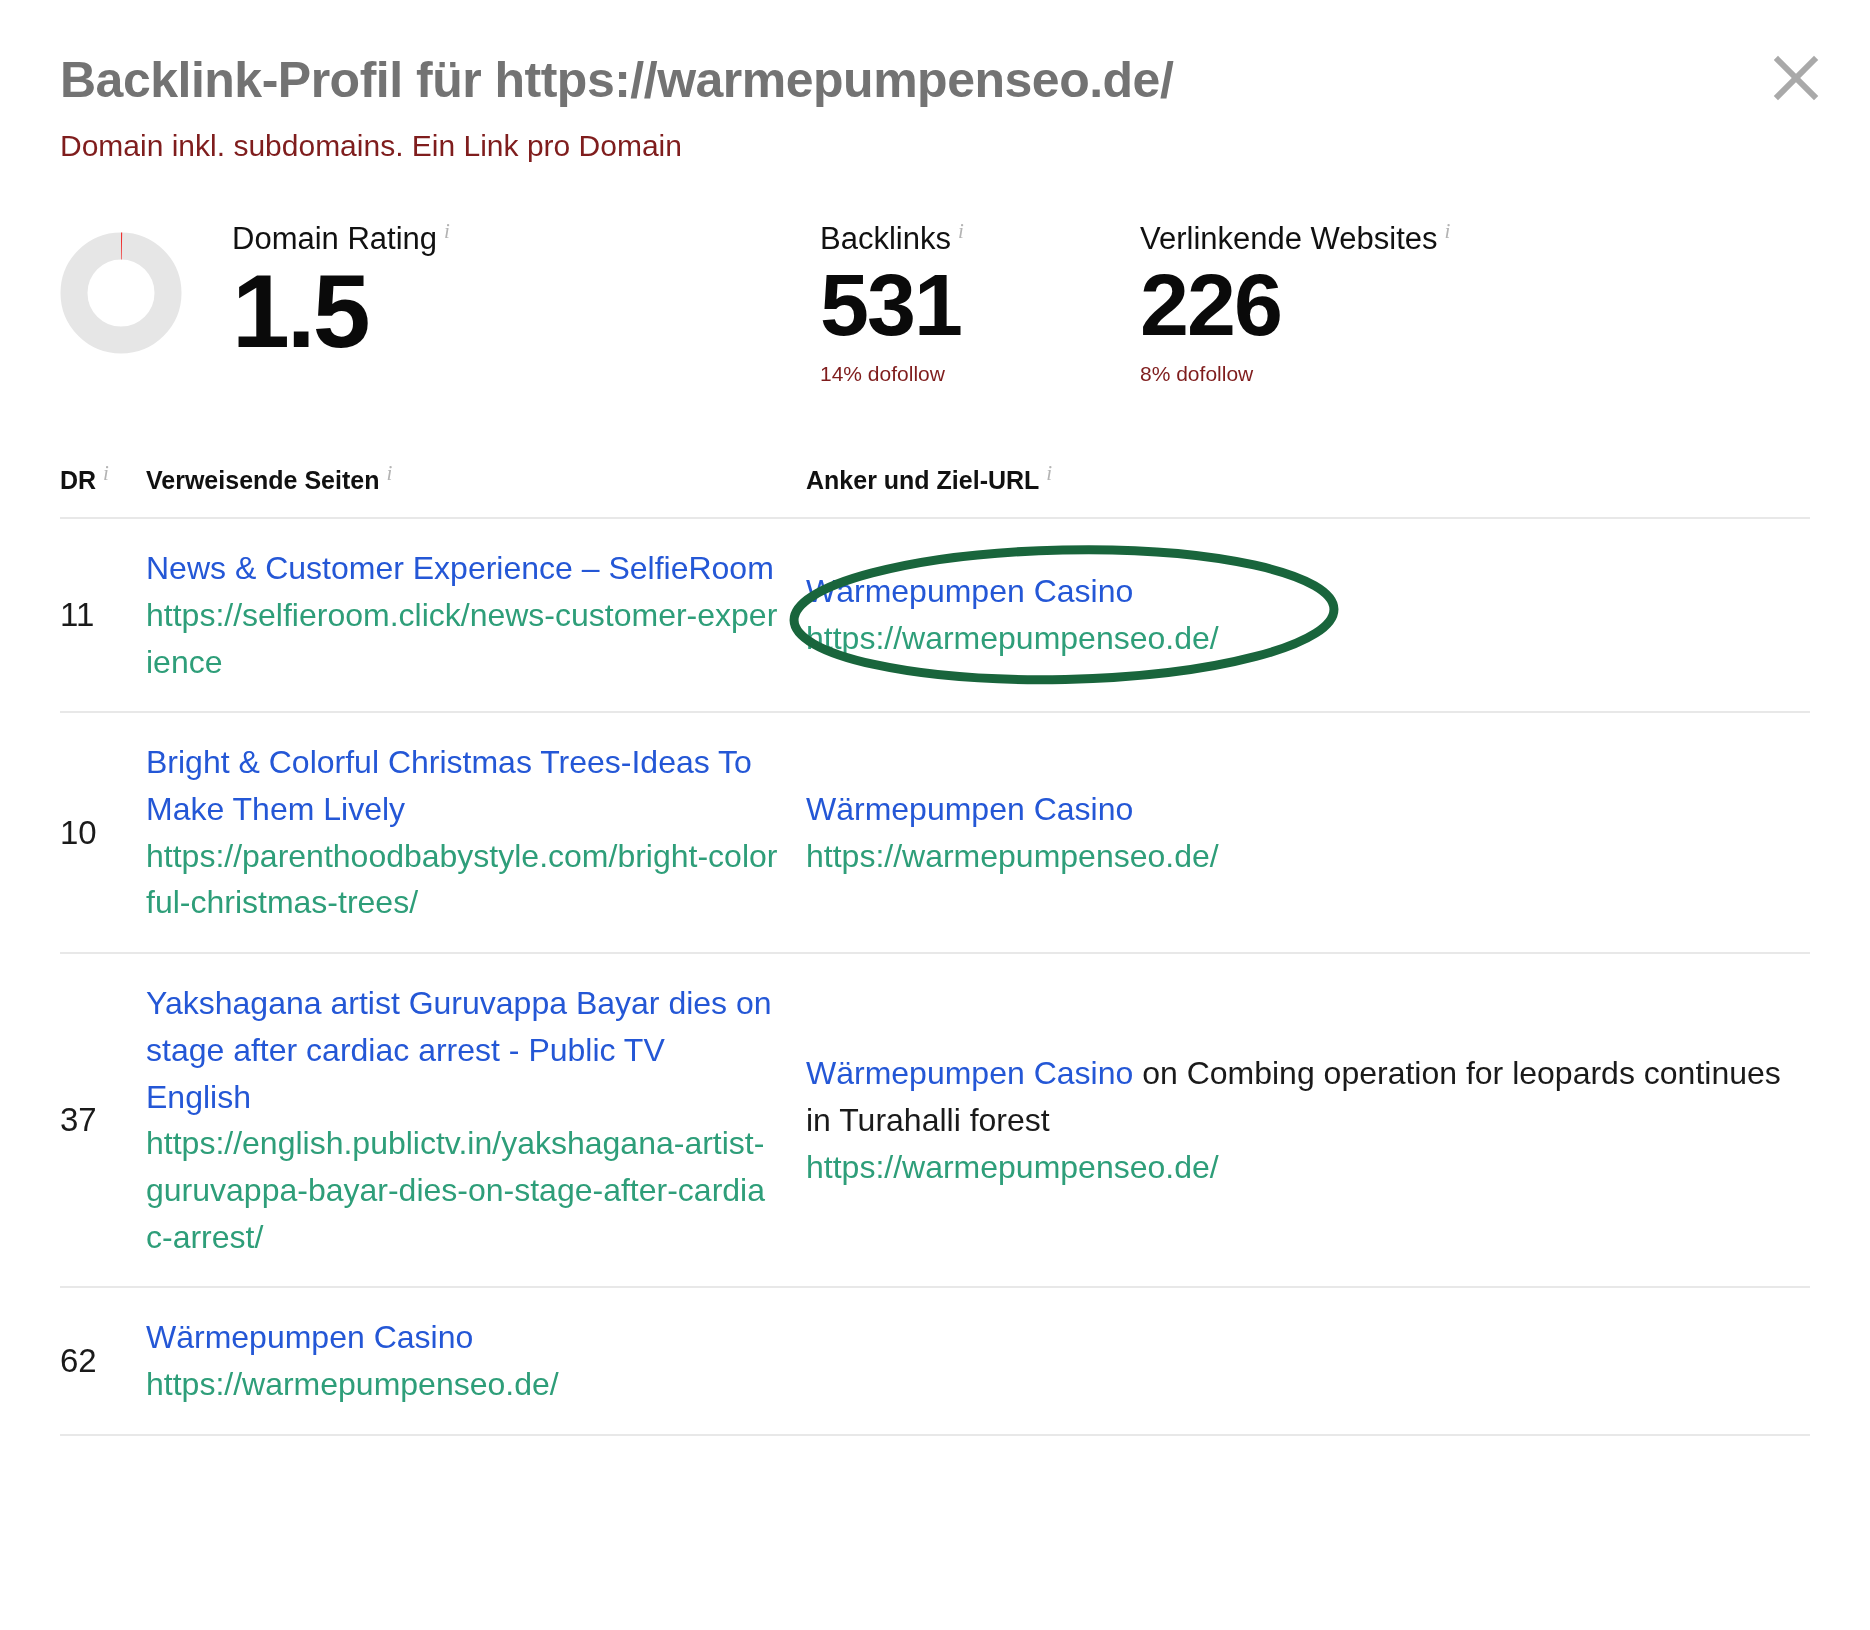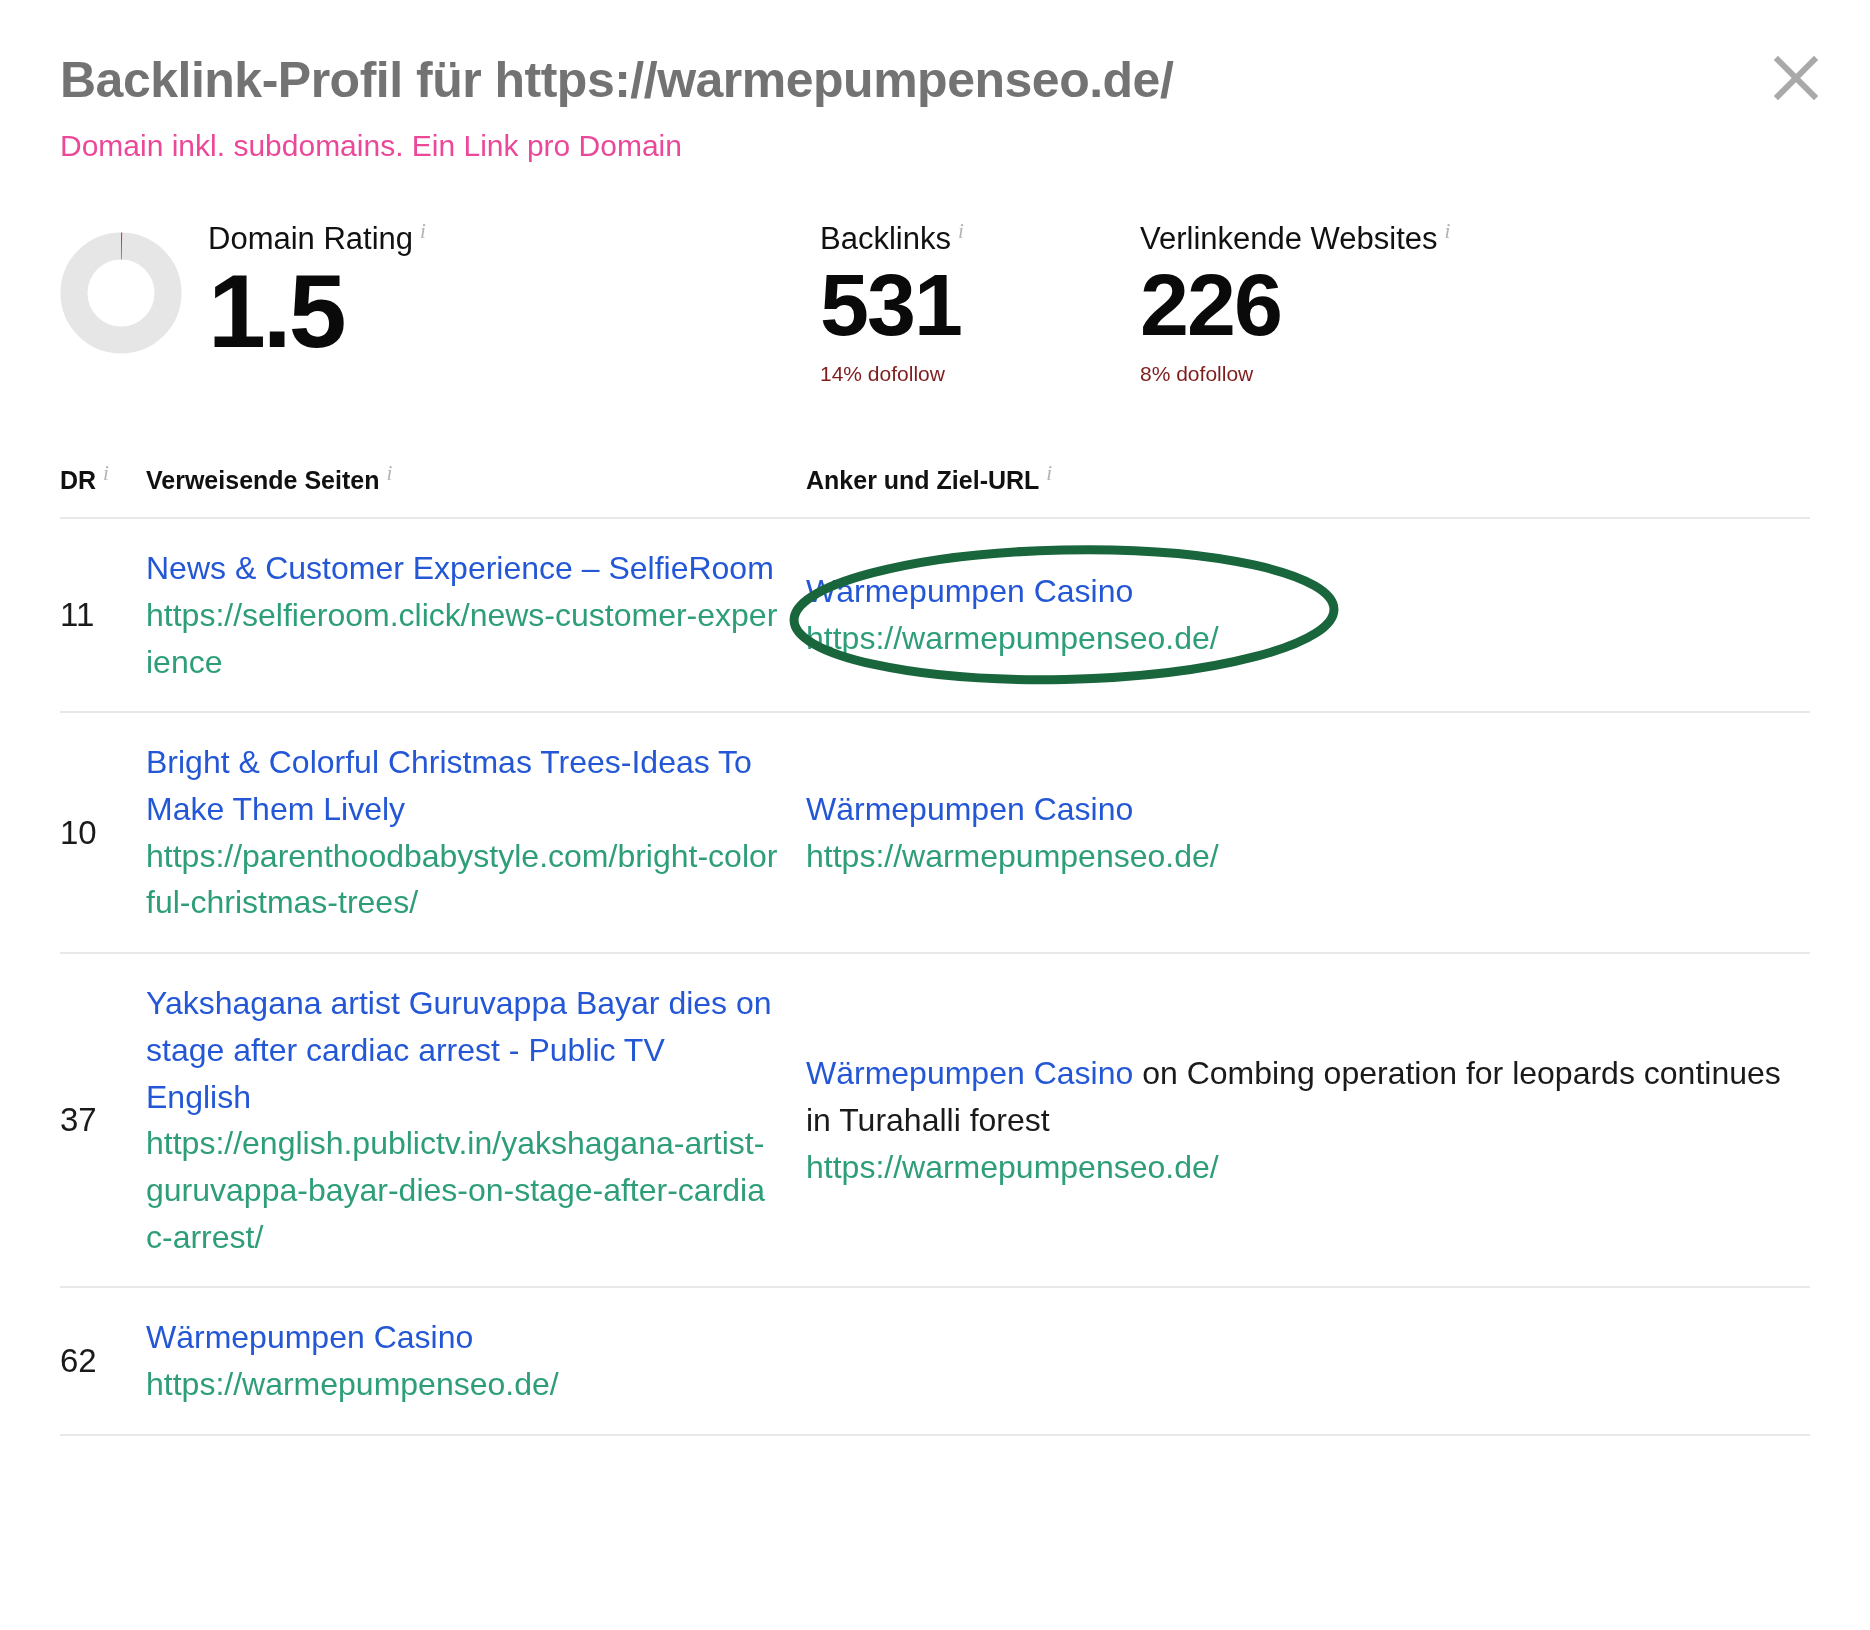--- a/index.html
+++ b/index.html
@@ -27,21 +27,21 @@
     font-size: 50px;
     font-weight: 700;
     color: #737373;
     letter-spacing: -0.5px;
     line-height: 1.15;
     margin: 0;
   }
   .modal-subtitle {
     margin-top: 18px;
     font-size: 30px;
-    color: #ec4899;
+    color: #7f1d1d;
     font-weight: 400;
     line-height: 1.2;
   }
   .close-btn {
     position: absolute;
     top: 46px;
     right: 42px;
     width: 64px;
     height: 64px;
     cursor: pointer;
@@ -62,21 +62,21 @@
     align-items: flex-start;
     width: 760px;
   }
   .donut {
     width: 122px;
     height: 122px;
     flex: 0 0 122px;
     margin-top: 12px;
     position: relative;
   }
-  .metric-dr-text { margin-left: 26px; }
+  .metric-dr-text { margin-left: 50px; }
   .metric-block { }
   .metric-backlinks { width: 320px; }
   .metric-label {
     font-size: 31px;
     color: #111111;
     font-weight: 400;
     white-space: nowrap;
     line-height: 1.1;
   }
   .info-i {

